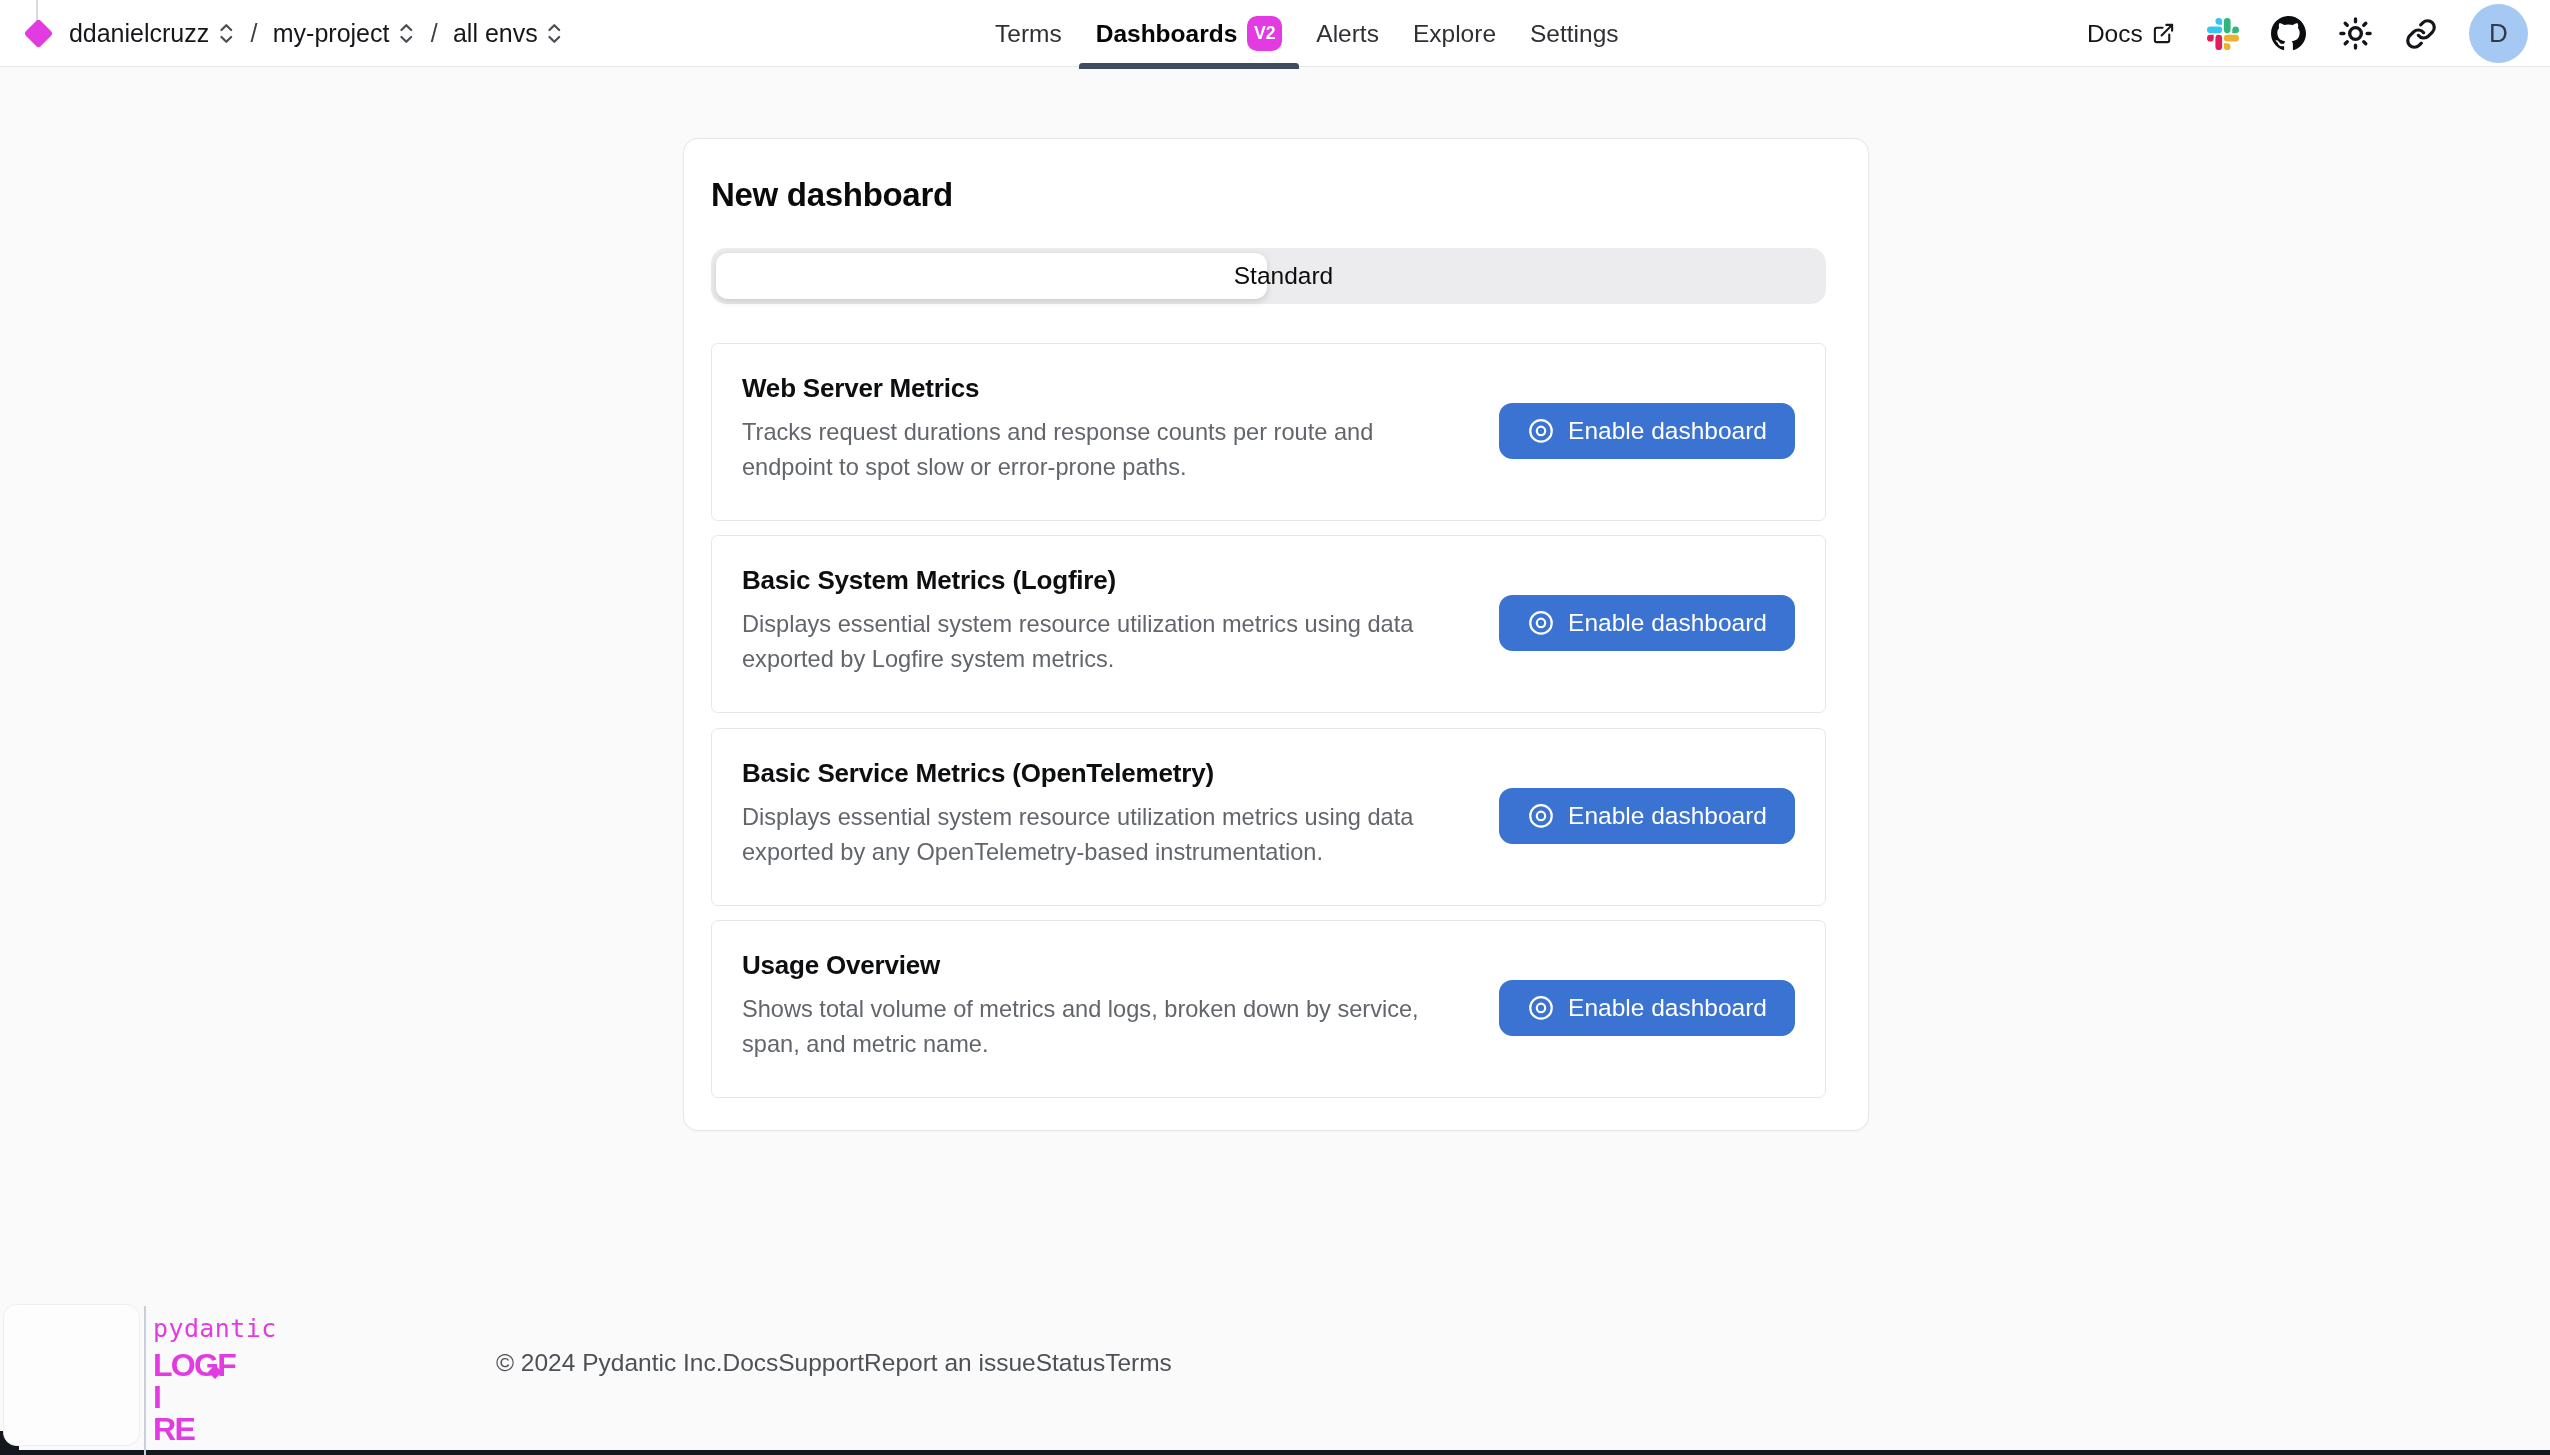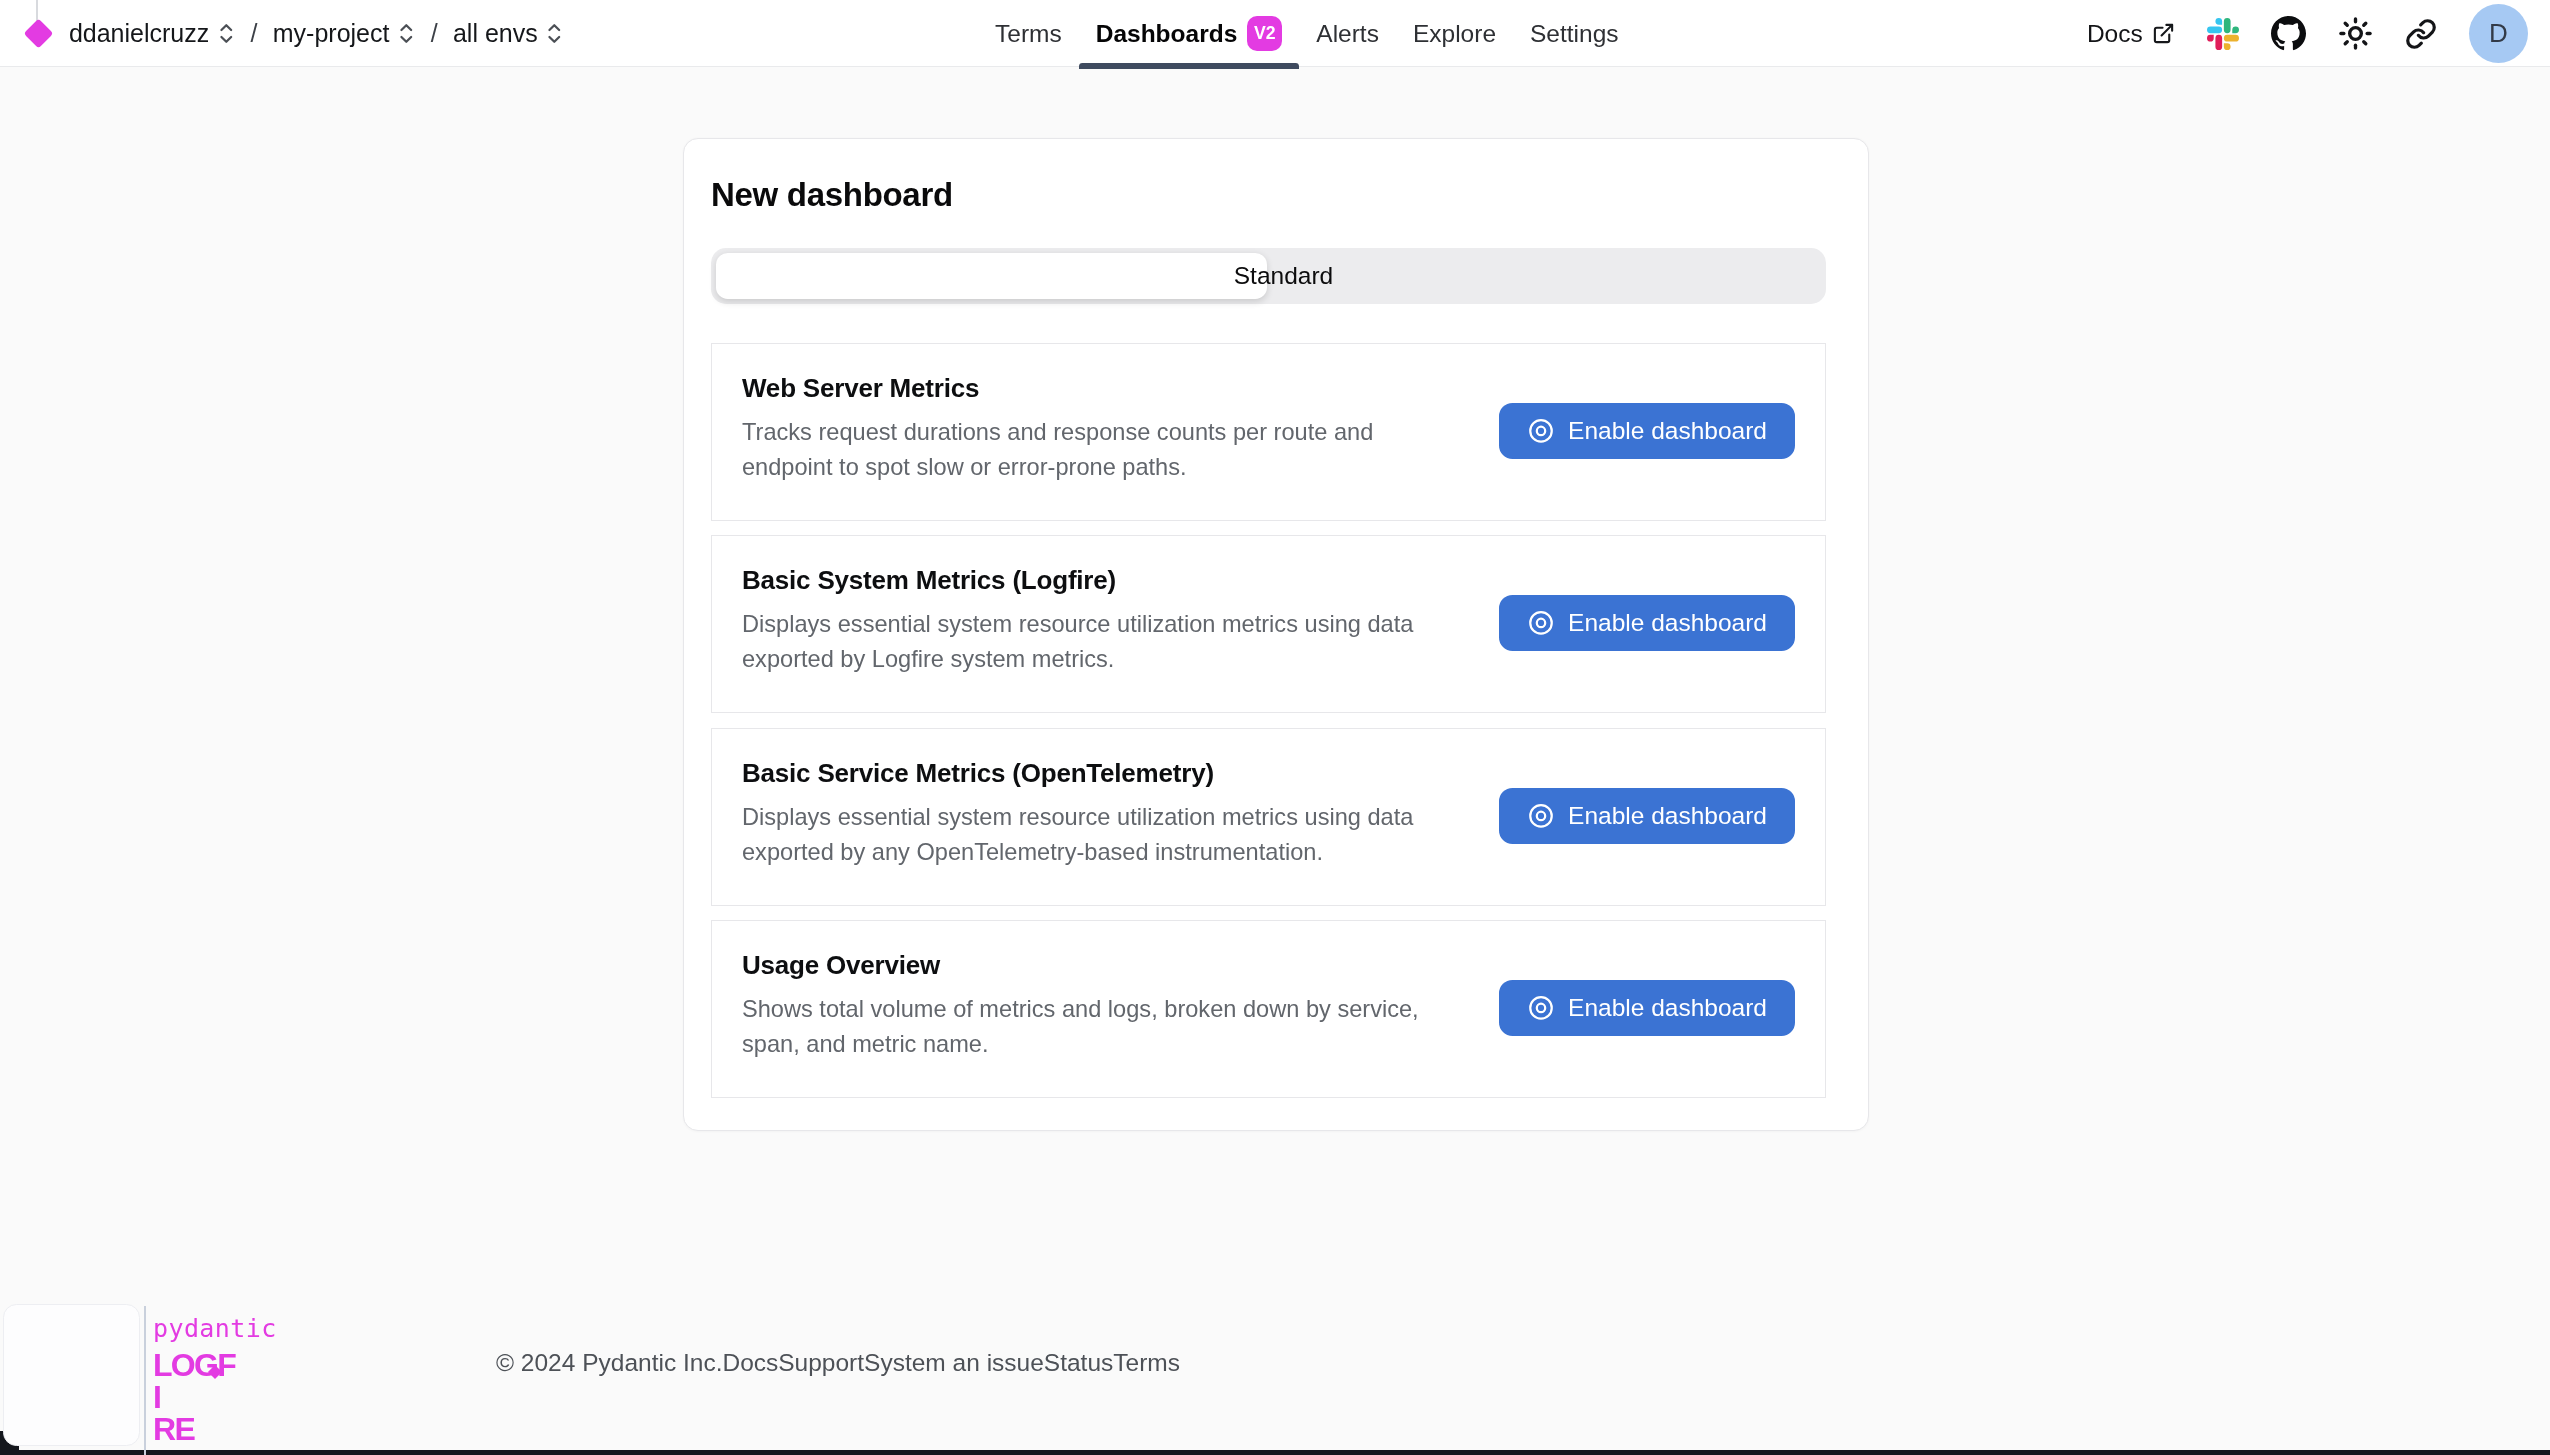--- a/index.html
+++ b/index.html
@@ -67,21 +67,21 @@
   }
   .seg-cell {
     position:relative; z-index:1; flex:1; display:flex; align-items:center; justify-content:center;
     font-size:24.5px; font-weight:500; cursor:pointer;margin-left:30px;
   }
   .seg-cell.selected { color:#0c0c0d; }
   .seg-cell.unselected { color:#292c30; }
   .tmpl-list { margin-top:39px; }
   .tmpl-card {
     position:relative; height:178px; margin-bottom:14.3px;
-    border:1.7px solid #e7e7ea; border-radius:0; background:#fff;
+    border:1.7px solid #e7e7ea; border-radius:7px; background:#fff;
     padding:29px 30px;
   }
   .tmpl-title { font-size:26px; font-weight:700; color:#0d0e10; letter-spacing:-0.2px; }
   .tmpl-desc {
     margin-top:11px; font-size:23.6px; line-height:35px; color:#62666c;
     white-space:pre-line; max-width:759px;
   }
   .enable-btn {
     position:absolute; right:30px; top:50%; transform:translateY(-52%);
     display:flex; align-items:center; gap:12.7px;
@@ -299,17 +299,17 @@
     <span>LOGF</span>
       <span class="logo-i"><span class="logo-i-diamond"></span><span>I</span></span>
       <span>RE</span>
   </div>
 </div>
 
 <nav class="footer-links">
   <span>© 2024 Pydantic Inc.</span>
   <span class="f-link">Docs</span>
   <span class="f-link">Support</span>
-  <span class="f-link">System an issue</span>
+  <span class="f-link">Report an issue</span>
   <span class="f-link">Status</span>
   <span class="f-link">Terms</span>
 </nav>
 
 
 </body></html>

